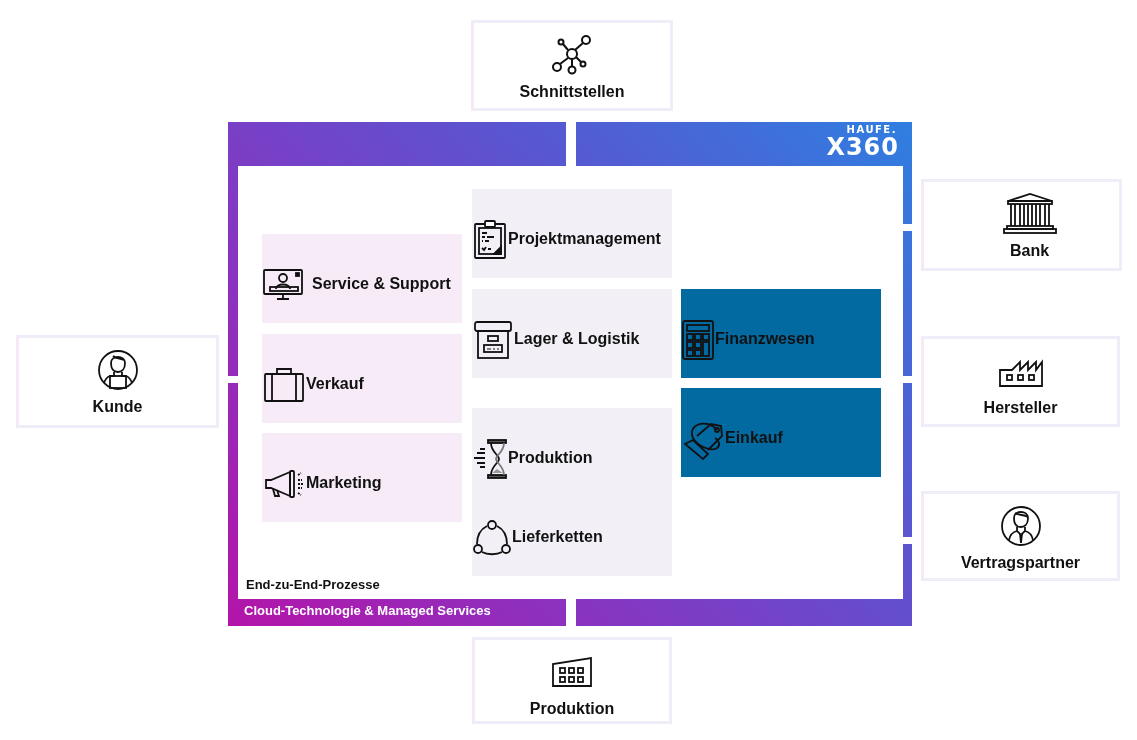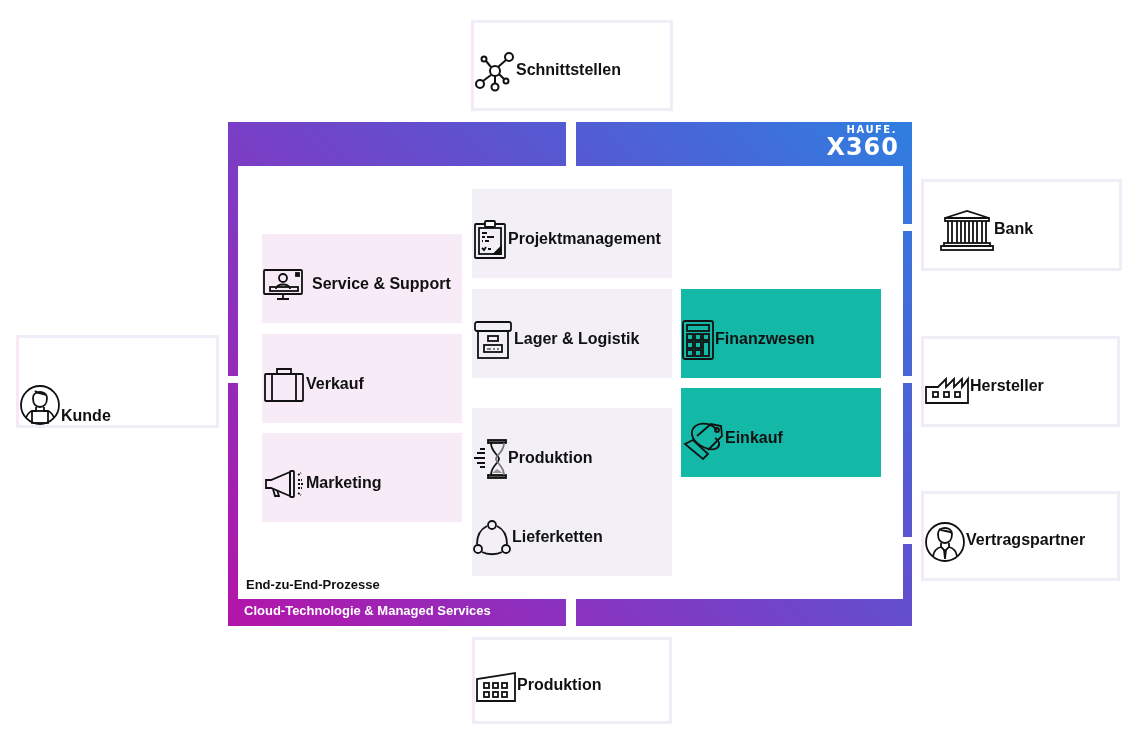--- a/index.html
+++ b/index.html
@@ -15,24 +15,24 @@
   .logo .l2 { font-family: "DejaVu Sans", sans-serif; font-size: 24px; font-weight: bold; letter-spacing: 1px; line-height: 22px; padding-right: 6px; }
 
   .label-e2e { position: absolute; left: 246px; top: 577px; font-size: 13px; font-weight: bold; color: #111; }
   .label-cloud { position: absolute; left: 244px; top: 603px; font-size: 13px; font-weight: bold; color: #ffffff; }
 
   .tile { position: absolute; width: 200px; height: 89px; display: flex; flex-direction: row; align-items: center; justify-content: flex-start; box-sizing: border-box; }
   .tile .ic { margin-top: 13px; height: 38px; display: flex; align-items: center; justify-content: center; }
   .tile .tx { margin-top: 10px; font-size: 16px; font-weight: bold; color: #111; white-space: nowrap; }
   .pink { background: #f6ebf6; }
   .grey { background: #f2f0f6; }
-  .blue { background: #14b8a6; }
+  .blue { background: #0369a1; }
 
   .ext { position: absolute; background: #fff; box-sizing: border-box; border: 3px solid #eeeef8;
-         border-left-color: #f6e8f4; display: flex; flex-direction: row; align-items: center; }
+         border-left-color: #f6e8f4; display: flex; flex-direction: column; align-items: center; }
   .ext .ic { margin-top: 12px; height: 40px; display: flex; align-items: center; justify-content: center; }
   .ext .tx { margin-top: 8px; font-size: 16px; font-weight: bold; color: #111; white-space: nowrap; }
 
   .conn { position: absolute; background: #ffffff; }
   svg { display: block; }
 </style>
 </head>
 <body>
 
 <div class="frame"></div>
@@ -182,21 +182,21 @@
       <circle cx="35" cy="6" r="4"></circle>
       <circle cx="6" cy="33" r="4"></circle>
       <circle cx="21" cy="36" r="3.5"></circle>
       <circle cx="32" cy="30" r="2.5"></circle>
       <path d="M12 10 L17 16 M24 16 L32 9 M17 24 L9 30 M21 25 V32 M25 23 L30 28"></path>
     </svg>
   </div>
   <div class="tx">Schnittstellen</div>
 </div>
 
-<div class="ext" style="left:16px;top:335px;width:203px;height:93px;align-items:flex-end;">
+<div class="ext" style="left:16px;top:335px;width:203px;height:93px;">
   <div class="ic">
     <svg width="42" height="42" viewBox="0 0 42 42" fill="none" stroke="#111" stroke-width="1.8">
       <circle cx="21" cy="21" r="19"></circle>
       <path d="M14 14 C14 6 28 6 28 14 C28 20 25 23 21 23 C17 23 14 20 14 14 Z"></path>
       <path d="M16 7 C19 10 24 9 27 11"></path>
       <path d="M17 23 V27 H13 C10 28 8 31 7 34 M25 23 V27 H29 C32 28 34 31 35 34"></path>
       <rect x="13" y="27" width="16" height="12"></rect>
     </svg>
   </div>
   <div class="tx">Kunde</div>

